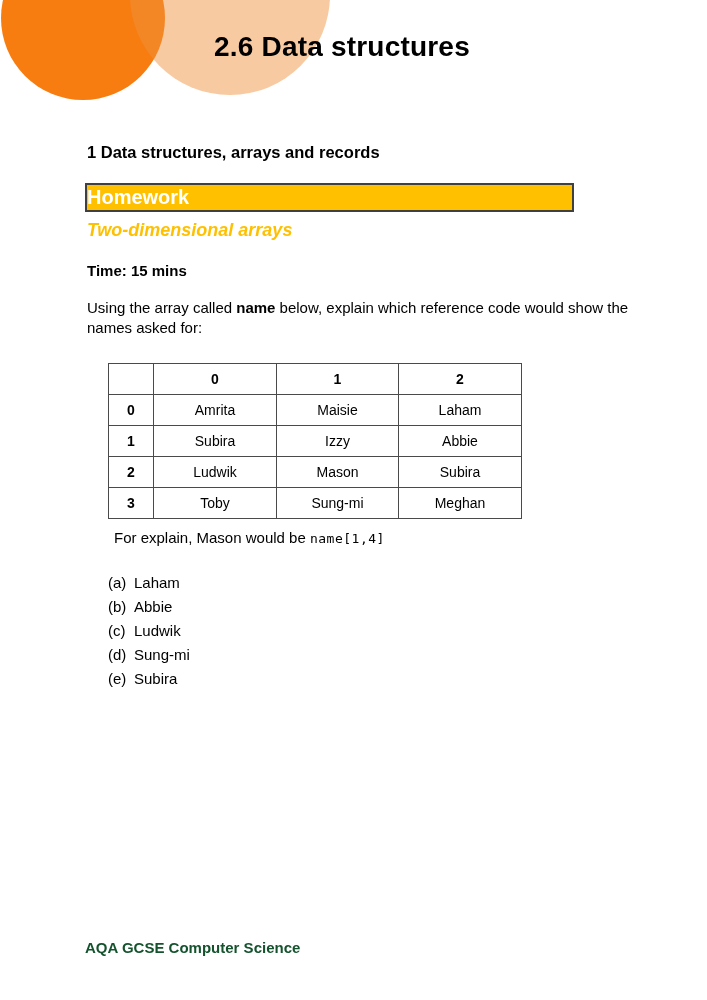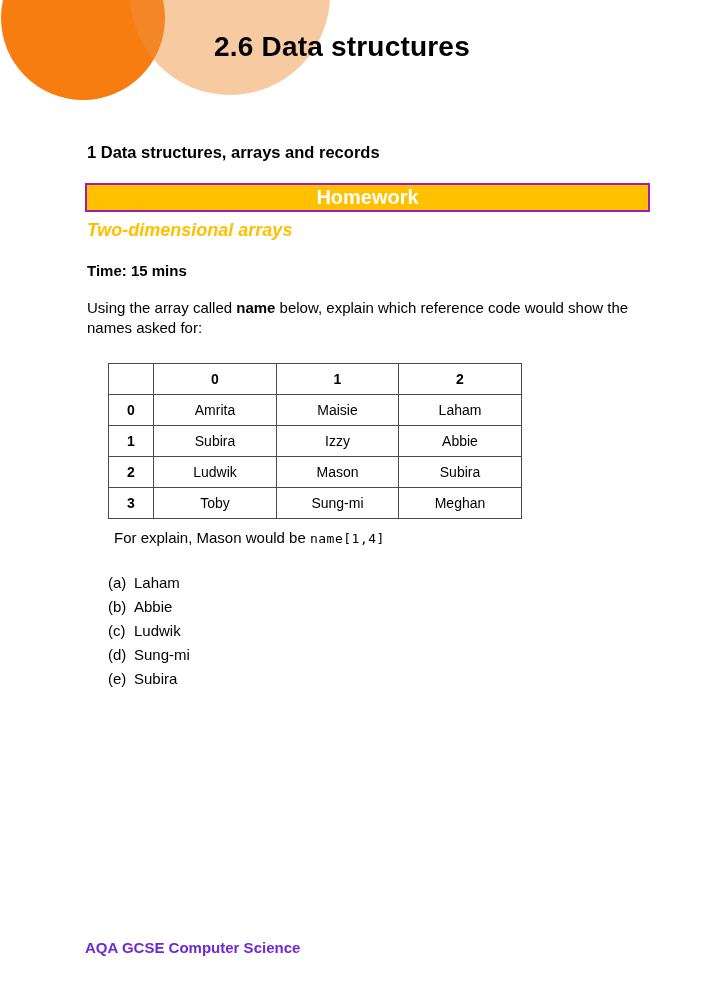--- a/index.html
+++ b/index.html
@@ -41,26 +41,25 @@
   .section-heading {
     position: absolute;
     left: 87px; top: 143px;
     font-size: 16.5px;
     font-weight: bold;
   }
 
   .banner {
     position: absolute;
     left: 85px; top: 183px;
-    width: 565px; height: 29px;
+    width: 489px; height: 29px;
     background: #FFC000;
-    border: 2px solid #a21caf;
+    border: 2px solid #404040;
     display: flex;
     align-items: center;
-    justify-content: center;
   }
   .banner span {
     color: #ffffff;
     font-size: 20px;
     font-weight: bold;
   }
 
   .subheading {
     position: absolute;
     left: 87px; top: 220px;
@@ -132,21 +131,21 @@
   .footer {
     position: absolute;
     left: 85px; top: 939px;
     width: 536px;
     display: flex;
     justify-content: space-between;
     align-items: baseline;
     font-size: 15px;
   }
   .footer .copyright { color: #8F9193; }
-  .footer .brand { color: #6d28d9; font-weight: bold; }
+  .footer .brand { color: #14532d; font-weight: bold; }
 </style>
 </head>
 <body>
 
 <div class="page">
 
   <div>
     <div class="circle circle-orange"></div>
     <div class="circle circle-peach"></div>
   </div>

